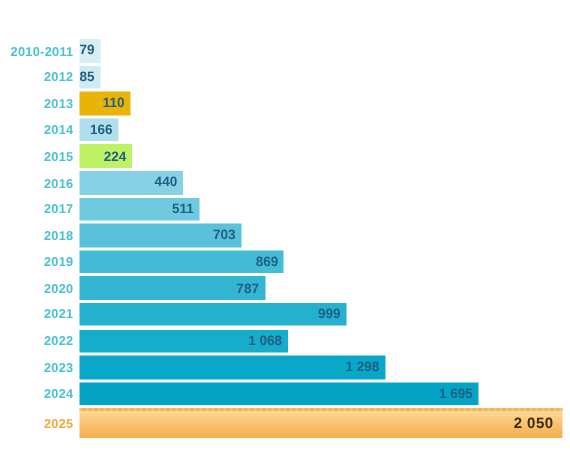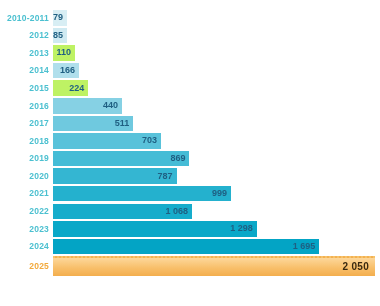--- a/index.html
+++ b/index.html
@@ -12,21 +12,21 @@
     height: 306px;
     font-family: "Liberation Sans", sans-serif;
     overflow: hidden;
   }
   #chart {
     position: relative;
     width: 380px;
     height: 306px;
     background: #ffffff;
     box-sizing: border-box;
-    padding-top: 9px;
+    padding-top: 25px;
   }
   .row {
     display: flex;
     align-items: center;
     height: 17.6px;
     width: 100%;
     box-sizing: border-box;
   }
   .cat-label {
     width: 53px;
@@ -98,21 +98,21 @@
       <div class="cat-label">2012</div>
       <div class="bar-area">
         <div class="bar" style="width: 14px; background: rgb(207, 234, 242);">
           <span class="val">85</span>
         </div>
       </div>
     </div>
     <div class="row">
       <div class="cat-label">2013</div>
       <div class="bar-area">
-        <div class="bar" style="width: 22px; background: #bef264;">
+        <div class="bar" style="width: 34px; background: #eab308;">
           <span class="val">110</span>
         </div>
       </div>
     </div>
     <div class="row">
       <div class="cat-label">2014</div>
       <div class="bar-area">
         <div class="bar" style="width: 26.0741px; background: rgb(176, 223, 236);">
           <span class="val">166</span>
         </div>

